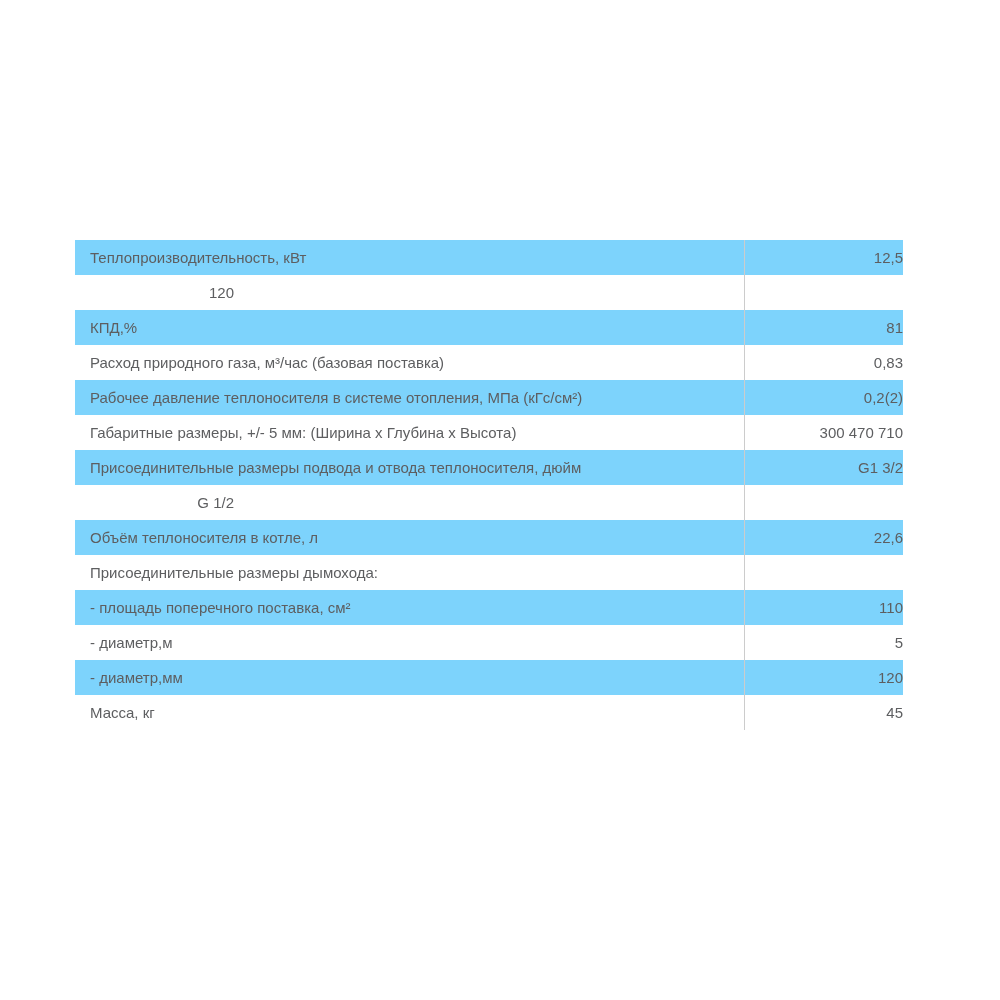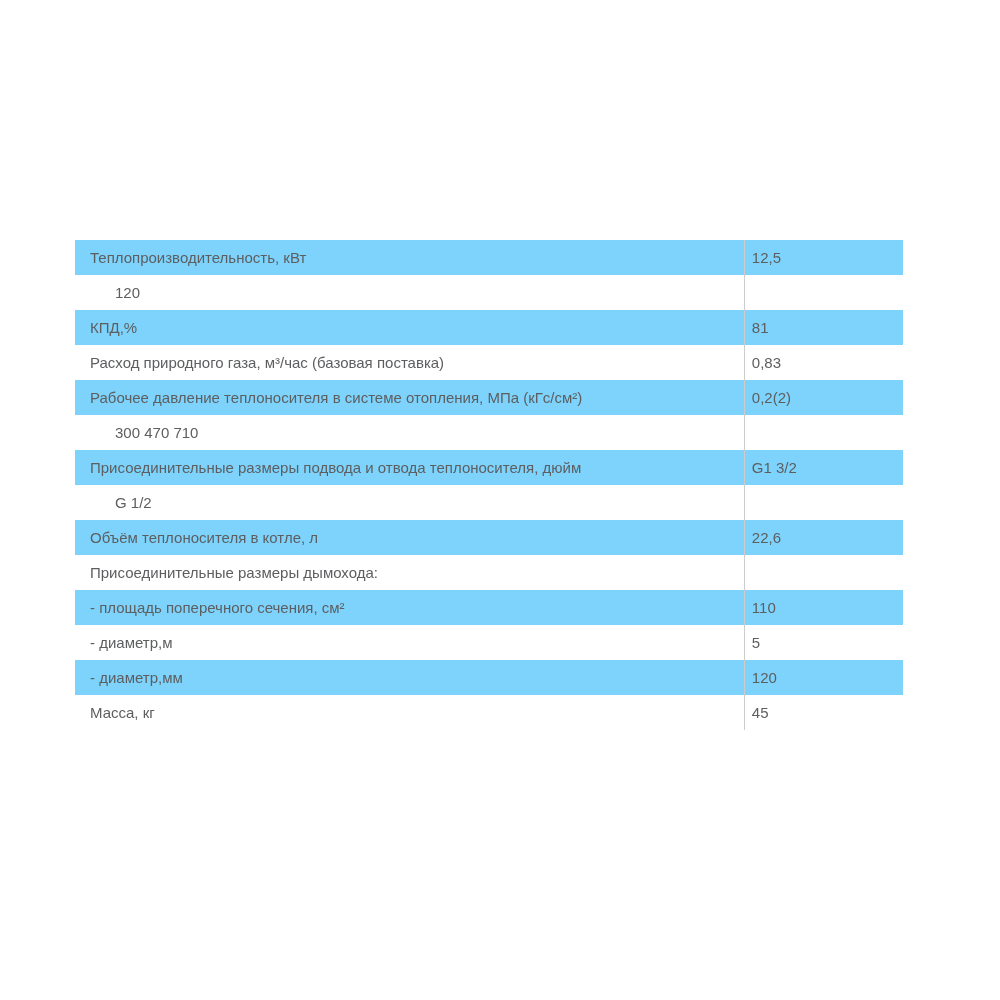--- a/index.html
+++ b/index.html
@@ -27,22 +27,21 @@
     background: #7dd3fc;
   }
   .spec-label {
     width: 669px;
     padding-left: 15px;
     white-space: nowrap;
     overflow: hidden;
   }
   .spec-value {
     width: 159px;
-    text-align: left;
-    margin-left: 40px;
+    text-align: right;
   }
   .col-divider {
     position: absolute;
     left: 669px;
     top: 0;
     width: 1px;
     height: 490px;
     background: #cccccc;
   }
 </style>
@@ -65,39 +64,40 @@
   </div>
   <div class="spec-row">
     <div class="spec-label">Расход природного газа, м³/час (базовая поставка)</div>
     <div class="spec-value">0,83</div>
   </div>
   <div class="spec-row shaded">
     <div class="spec-label">Рабочее давление теплоносителя в системе отопления, МПа (кГс/см²)</div>
     <div class="spec-value">0,2(2)</div>
   </div>
   <div class="spec-row">
+    <div class="spec-label">Габаритные размеры, +/- 5 мм: (Ширина х Глубина х Высота)</div>
     <div class="spec-value">300 470 710</div>
   </div>
   <div class="spec-row shaded">
     <div class="spec-label">Присоединительные размеры подвода и отвода теплоносителя, дюйм</div>
     <div class="spec-value">G1 3/2</div>
   </div>
   <div class="spec-row">
     <div class="spec-value">G 1/2</div>
   </div>
   <div class="spec-row shaded">
     <div class="spec-label">Объём теплоносителя в котле, л</div>
     <div class="spec-value">22,6</div>
   </div>
   <div class="spec-row">
     <div class="spec-label">Присоединительные размеры дымохода:</div>
     <div class="spec-value"></div>
   </div>
   <div class="spec-row shaded">
-    <div class="spec-label">- площадь поперечного сечения, см²</div>
+    <div class="spec-label">- площадь поперечного поставка, см²</div>
     <div class="spec-value">110</div>
   </div>
   <div class="spec-row">
     <div class="spec-label">- диаметр,м</div>
     <div class="spec-value">5</div>
   </div>
   <div class="spec-row shaded">
     <div class="spec-label">- диаметр,мм</div>
     <div class="spec-value">120</div>
   </div>

